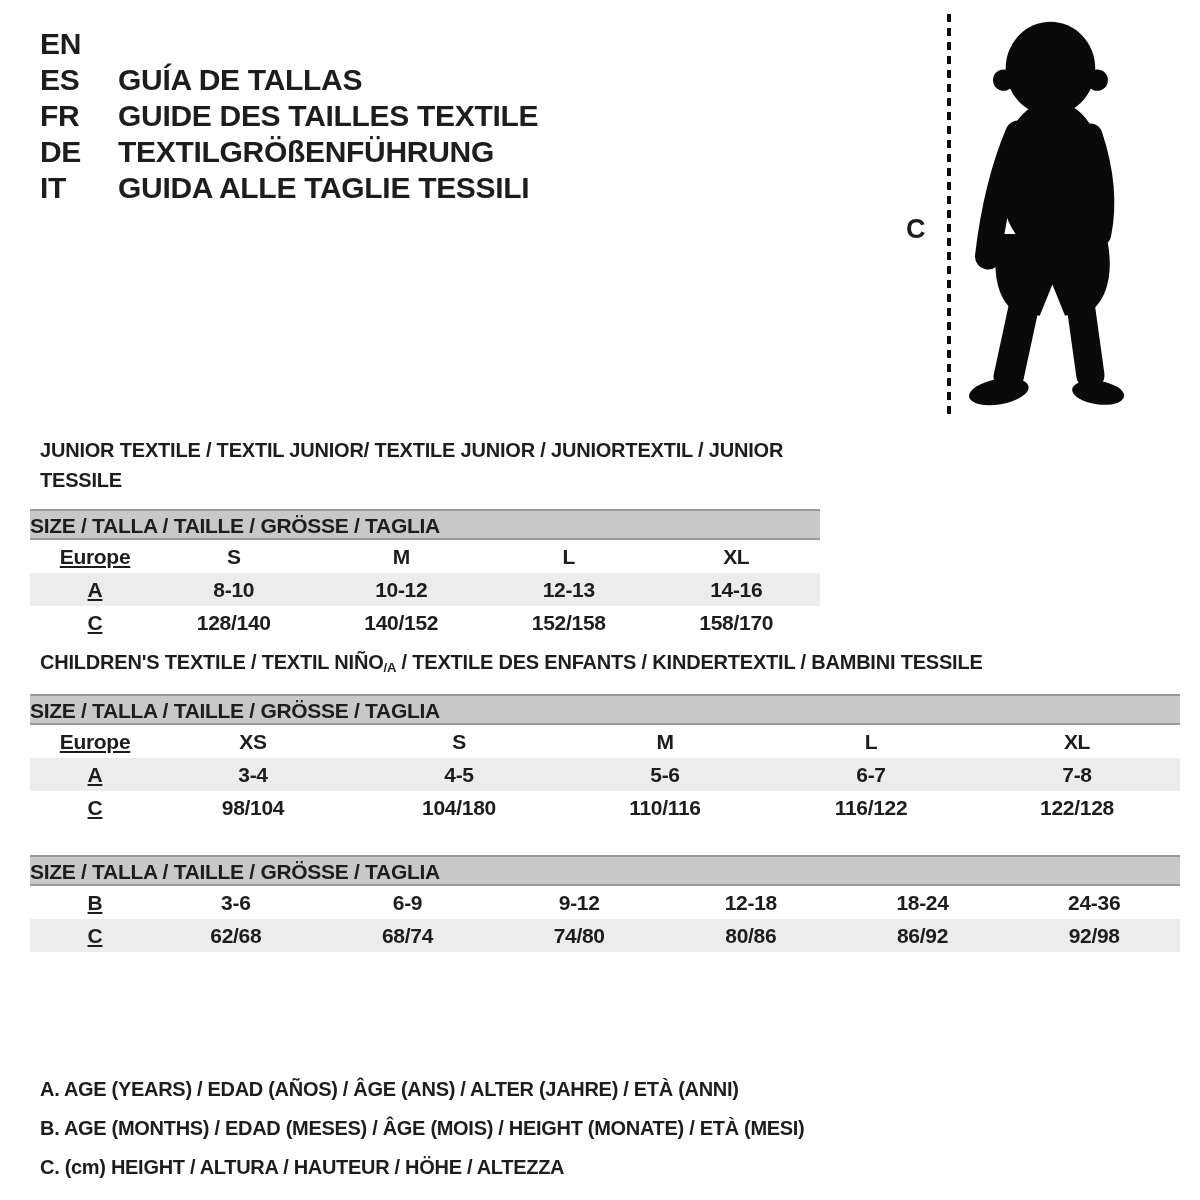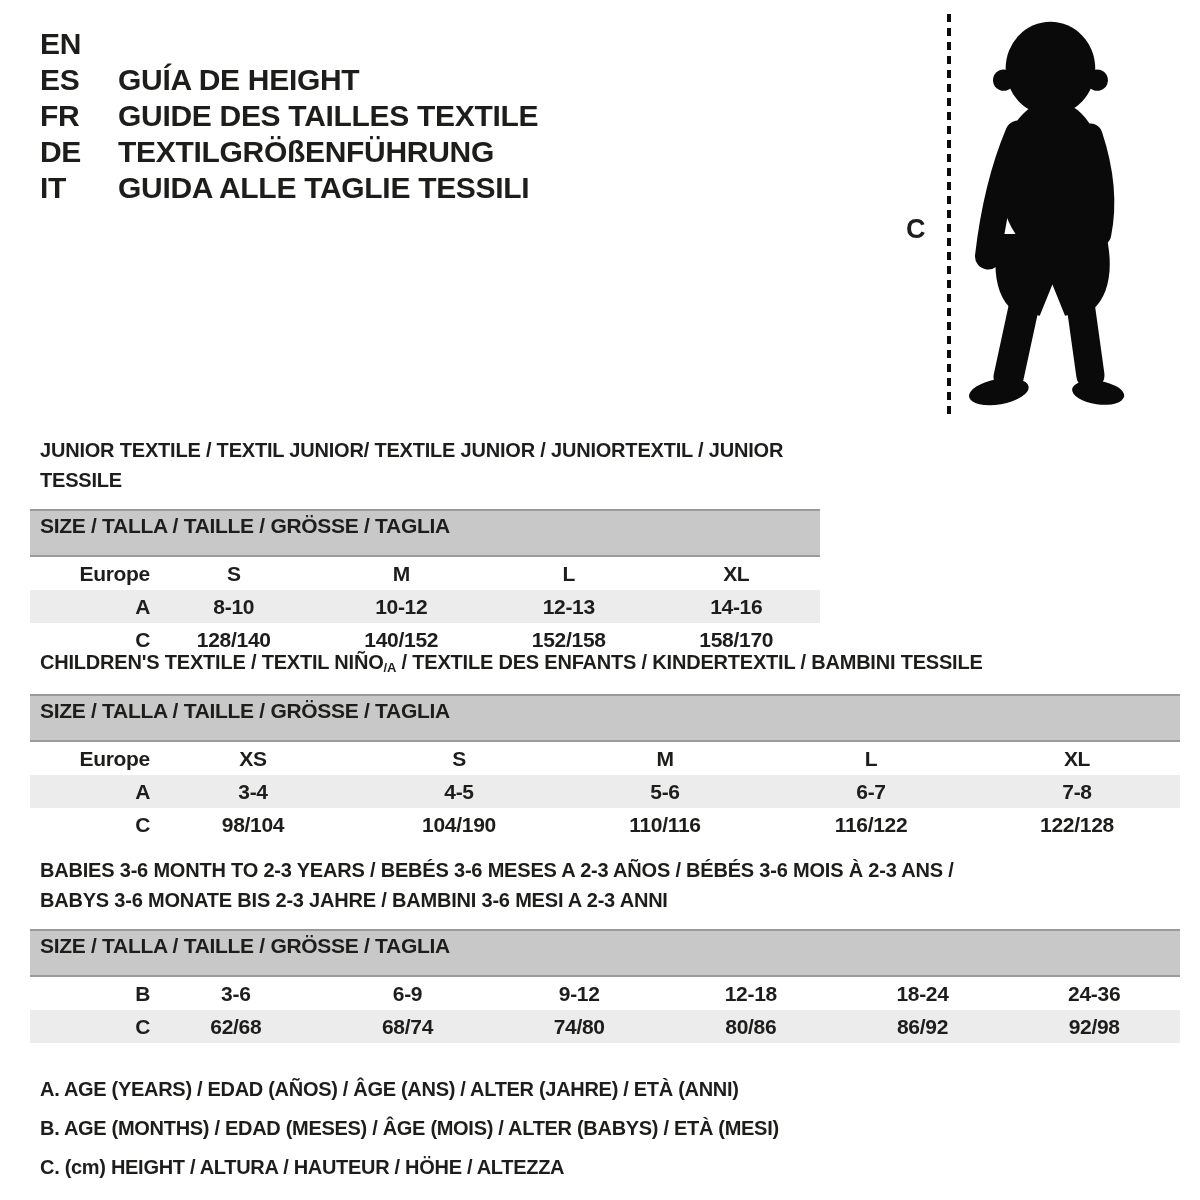--- a/index.html
+++ b/index.html
@@ -26,51 +26,51 @@
     background: repeating-linear-gradient(to bottom,
       var(--silhouette, #0a0a0a) 0 8px, transparent 8px 14px);
   }
   .silhouette { position: absolute; left: 956px; top: 12px; color: var(--silhouette, #0a0a0a); }
 
   
   .tbl { position: absolute; left: 30px; }
   .tbl-title { margin: 0 0 14px 10px; font-size: 20px; line-height: 30px; letter-spacing: -0.2px; }
   .tbl-title .sub { font-size: 13px; position: relative; top: 3px; }
   .size-bar {
-    height: 48px; line-height: 29px; box-sizing: border-box;
+    height: 31px; line-height: 29px; box-sizing: border-box;
     background: var(--bar-bg, #c8c8c8);
     border-top: 2px solid var(--bar-border, #9a9a9a);
     border-bottom: 2px solid var(--bar-border, #9a9a9a);
-    padding-left: 10px; font-size: 21px;
+    font-size: 21px;
   }
   .tbl-row { display: flex; height: 33px; line-height: 33px; font-size: 21px; }
   .tbl-row.shade { background: var(--shade-row, #ececec); }
   .cell { flex: 1; text-align: center; }
-  .label-cell { flex: 0 0 120px; text-align: right; padding-left: 10px; box-sizing: border-box; }
+  .label-cell { flex: 0 0 120px; text-align: center; padding-left: 10px; box-sizing: border-box; text-decoration: underline; }
 
   #t-junior   { top: 435px; width: 790px; }
   #t-children { top: 647px; width: 1150px; }
   #t-babies   { top: 855px; width: 1150px; }
 
   
   .legend { position: absolute; left: 40px; top: 1066px; }
   .legend-line { font-size: 20px; line-height: 31px; margin-top: 8px; }
 </style>
 </head>
 <body>
 
 <div class="page">
 
   <section class="lang-block">
     <div class="lang-row">
       <span class="lang-code">EN</span>
     </div>
     <div class="lang-row">
       <span class="lang-code">ES</span>
-      <span class="lang-title">GUÍA DE HEIGHT</span>
+      <span class="lang-title">GUÍA DE TALLAS</span>
     </div>
     <div class="lang-row">
       <span class="lang-code">FR</span>
       <span class="lang-title">GUIDE DES TAILLES TEXTILE</span>
     </div>
     <div class="lang-row">
       <span class="lang-code">DE</span>
       <span class="lang-title">TEXTILGRÖßENFÜHRUNG</span>
     </div>
     <div class="lang-row">
@@ -147,33 +147,29 @@
           <span class="cell label-cell">A</span>
           <span class="cell">3-4</span>
           <span class="cell">4-5</span>
           <span class="cell">5-6</span>
           <span class="cell">6-7</span>
           <span class="cell">7-8</span>
         </div>
         <div class="tbl-row">
           <span class="cell label-cell">C</span>
           <span class="cell">98/104</span>
-          <span class="cell">104/190</span>
+          <span class="cell">104/180</span>
           <span class="cell">110/116</span>
           <span class="cell">116/122</span>
           <span class="cell">122/128</span>
         </div>
       </div>
   </section>
 
   <section class="tbl" id="t-babies">
-    <h2 class="tbl-title">
-      <div><span>BABIES 3-6 MONTH TO 2-3 YEARS / BEBÉS 3-6 MESES A 2-3 AÑOS / BÉBÉS 3-6 MOIS À 2-3 ANS /</span></div>
-      <div><span>BABYS 3-6 MONATE BIS 2-3 JAHRE / BAMBINI 3-6 MESI A 2-3 ANNI</span></div>
-    </h2>
     <div class="size-bar">SIZE / TALLA / TAILLE / GRÖSSE / TAGLIA</div>
     <div class="tbl-body">
         <div class="tbl-row">
           <span class="cell label-cell">B</span>
           <span class="cell">3-6</span>
           <span class="cell">6-9</span>
           <span class="cell">9-12</span>
           <span class="cell">12-18</span>
           <span class="cell">18-24</span>
           <span class="cell">24-36</span>
@@ -185,17 +181,17 @@
           <span class="cell">74/80</span>
           <span class="cell">80/86</span>
           <span class="cell">86/92</span>
           <span class="cell">92/98</span>
         </div>
       </div>
   </section>
 
   <section class="legend">
     <div class="legend-line">A. AGE (YEARS) / EDAD (AÑOS) / ÂGE (ANS) / ALTER (JAHRE) / ETÀ (ANNI)</div>
-    <div class="legend-line">B. AGE (MONTHS) / EDAD (MESES) / ÂGE (MOIS) / ALTER (BABYS) / ETÀ (MESI)</div>
+    <div class="legend-line">B. AGE (MONTHS) / EDAD (MESES) / ÂGE (MOIS) / HEIGHT (MONATE) / ETÀ (MESI)</div>
     <div class="legend-line">C. (cm) HEIGHT / ALTURA / HAUTEUR / HÖHE / ALTEZZA</div>
   </section>
 
 </div>
 
 </body></html>

